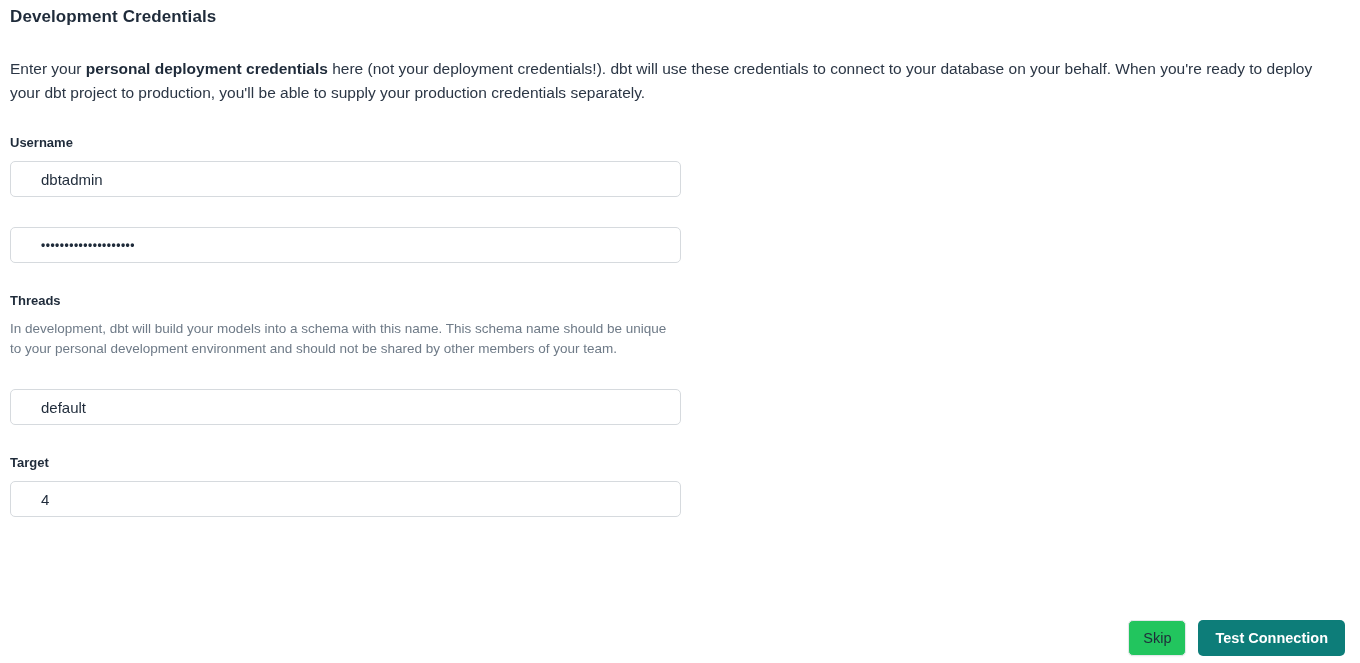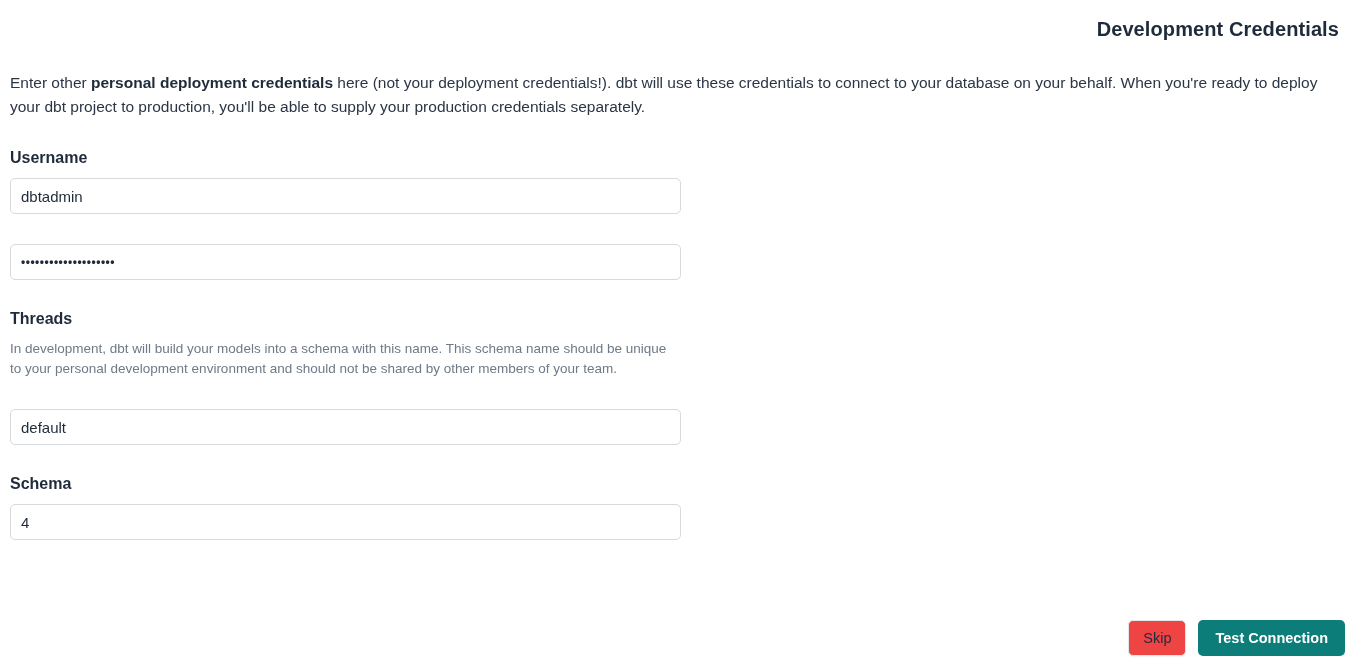--- a/index.html
+++ b/index.html
@@ -13,54 +13,53 @@
     color: #1f2b3a;
     overflow: hidden;
   }
   .page {
     padding: 7px 10px 0 10px;
     width: 1360px;
     height: 663px;
     position: relative;
   }
   .page-title {
-    font-size: 20px;
+    font-size: 17px;
     font-weight: 700;
     color: #1f2b3a;
-    margin: 11px;
+    margin: 0;
     letter-spacing: 0.1px;
-    text-align: right;
   }
   .intro {
     margin: 30px 0 0 0;
     font-size: 15.5px;
     line-height: 24px;
     color: #2b3645;
     max-width: 1336px;
   }
   .intro strong { font-weight: 700; color: #1f2b3a; }
   .field {
     margin-top: 30px;
     width: 671px;
   }
   .field-label {
     display: block;
-    font-size: 16px;
+    font-size: 13px;
     font-weight: 700;
     color: #1f2b3a;
     margin: 0 0 11px 0;
   }
   .text-input {
     display: block;
     width: 671px;
     height: 36px;
     border: 1px solid #d6dade;
     border-radius: 5px;
     background: #ffffff;
-    padding: 0 10px;
+    padding: 0 30px;
     font-family: "Liberation Sans", sans-serif;
     font-size: 15px;
     color: #1f2b3a;
     outline: none;
   }
   .text-input.password {
     font-size: 12px;
     letter-spacing: 0.5px;
     font-weight: 700;
   }
@@ -83,21 +82,21 @@
     height: 36px;
     border-radius: 5px;
     font-family: "Liberation Sans", sans-serif;
     font-size: 14.5px;
     cursor: pointer;
     display: inline-flex;
     align-items: center;
     justify-content: center;
   }
   .btn-skip {
-    background: #ef4444;
+    background: #22c55e;
     border: 1px solid #e4e7ea;
     color: #1f2b3a;
     padding: 0 14px;
     font-weight: 400;
     box-shadow: 0 1px 2px rgba(0,0,0,0.04);
   }
   .btn-test {
     background: #0d7d79;
     border: none;
     color: #ffffff;
@@ -105,42 +104,42 @@
     font-weight: 700;
   }
 </style>
 </head>
 <body>
 
 <div class="page">
 
   <h1 class="page-title">Development Credentials</h1>
 
-  <p class="intro"><span>Enter other </span><strong>personal deployment credentials</strong><span> here (not your deployment credentials!). dbt will use these credentials to connect to your database on your behalf. When you're ready to deploy your dbt project to production, you'll be able to supply your production credentials separately.</span></p>
+  <p class="intro"><span>Enter your </span><strong>personal deployment credentials</strong><span> here (not your deployment credentials!). dbt will use these credentials to connect to your database on your behalf. When you're ready to deploy your dbt project to production, you'll be able to supply your production credentials separately.</span></p>
 
   <div class="field">
     <label class="field-label">Username</label>
     <input class="text-input" type="text" value="dbtadmin" style="">
   </div>
 
   <div class="field">
     <input class="text-input password" type="text" value="••••••••••••••••••••" style="">
   </div>
 
   <div class="field">
     <label class="field-label">Threads</label>
     <p class="field-help">In development, dbt will build your models into a schema with this name. This schema name should be unique to your personal development environment and should not be shared by other members of your team.</p>
   </div>
 
   <div class="field">
     <input class="text-input" type="text" value="default" style="">
   </div>
 
   <div class="field">
-    <label class="field-label">Schema</label>
+    <label class="field-label">Target</label>
     <input class="text-input" type="text" value="4" style="">
   </div>
 
   <div class="actions">
     <button class="btn btn-skip">Skip</button>
     <button class="btn btn-test">Test Connection</button>
   </div>
 
 </div>
 

